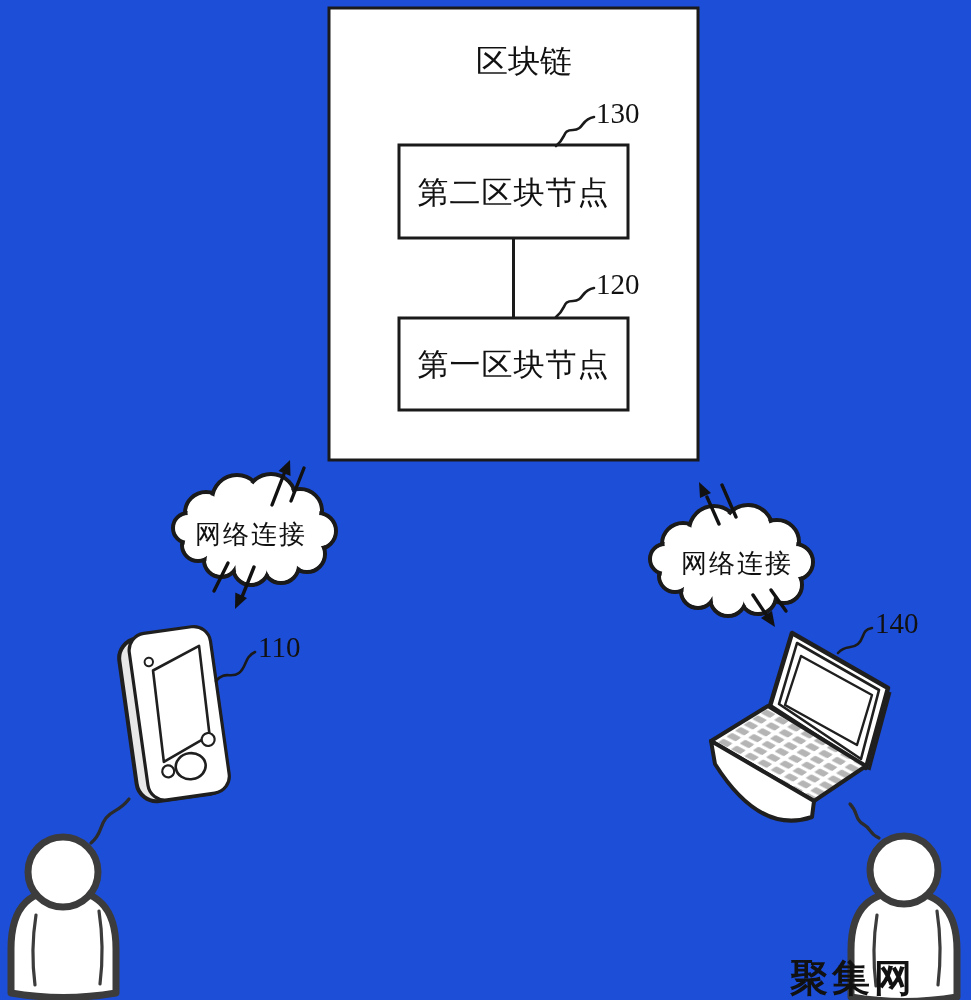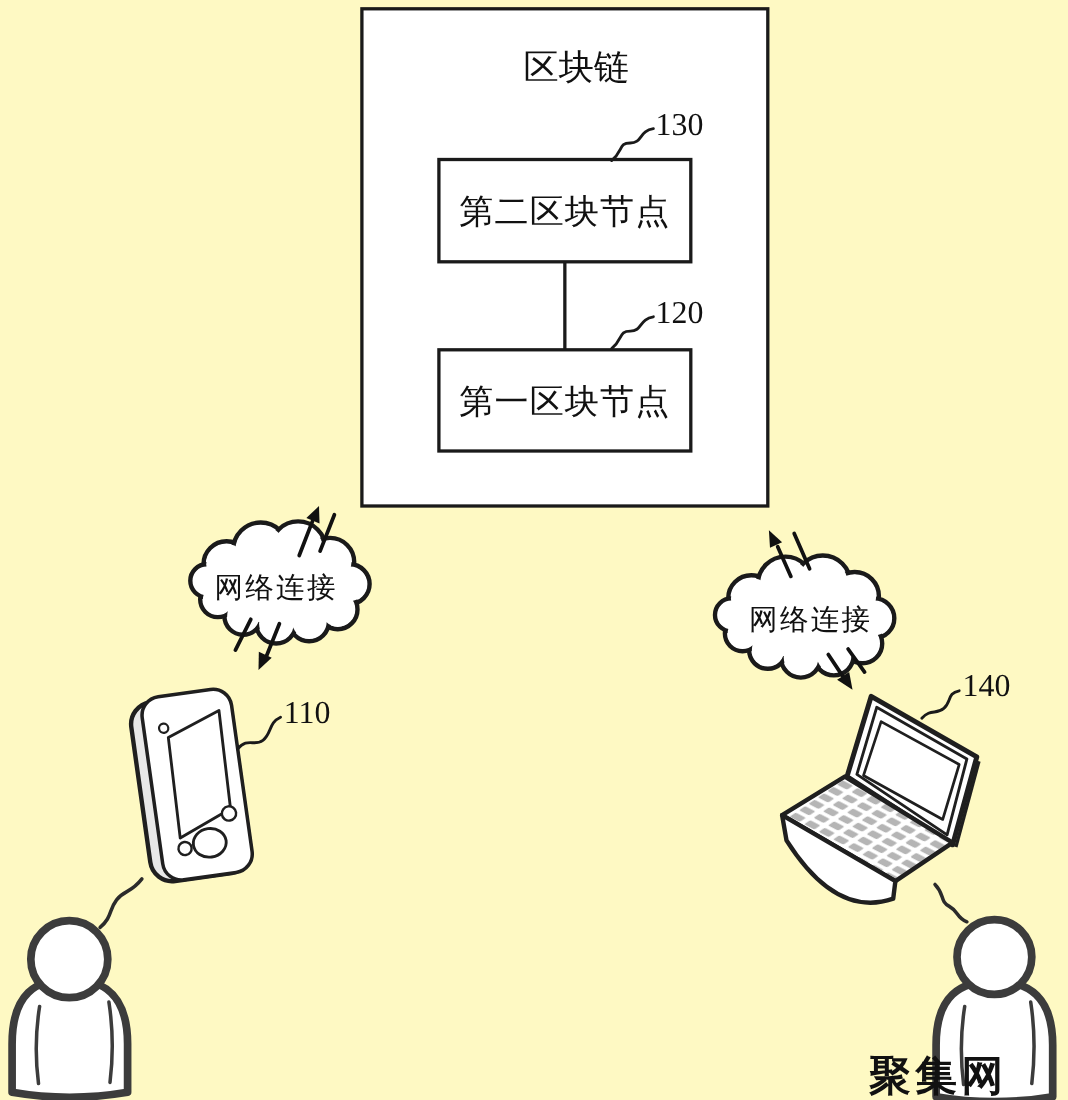--- a/index.html
+++ b/index.html
@@ -1,16 +1,16 @@
 <!DOCTYPE html>
 <html><head>
 <meta charset="utf-8">
 <style>
   html,body{margin:0;padding:0;background:#ffffff;}
-  #stage{position:relative;width:971px;height:1000px;background:#fef9c3;overflow:hidden;text-decoration:underline;}
+  #stage{position:relative;width:971px;height:1000px;background:#1d4ed8;overflow:hidden;text-decoration:underline;}
   svg{display:block;}
   text{font-family:"Liberation Serif","DejaVu Serif",serif;fill:#111111;}
   .title-text{font-size:32px;}
   .node-text{font-size:31px;letter-spacing:1px;}
   .ref-text{font-size:29px;}
   .cloud-text{font-size:26px;letter-spacing:2px;}
   .watermark{font-family:"Liberation Sans","DejaVu Sans",sans-serif;font-size:38px;font-weight:bold;letter-spacing:4px;}
   .box{fill:#ffffff;stroke:#1a1a1a;stroke-width:3;}
   .thin{fill:none;stroke:#1a1a1a;stroke-width:3;}
   .leader{fill:none;stroke:#1a1a1a;stroke-width:2.6;stroke-linecap:round;}

